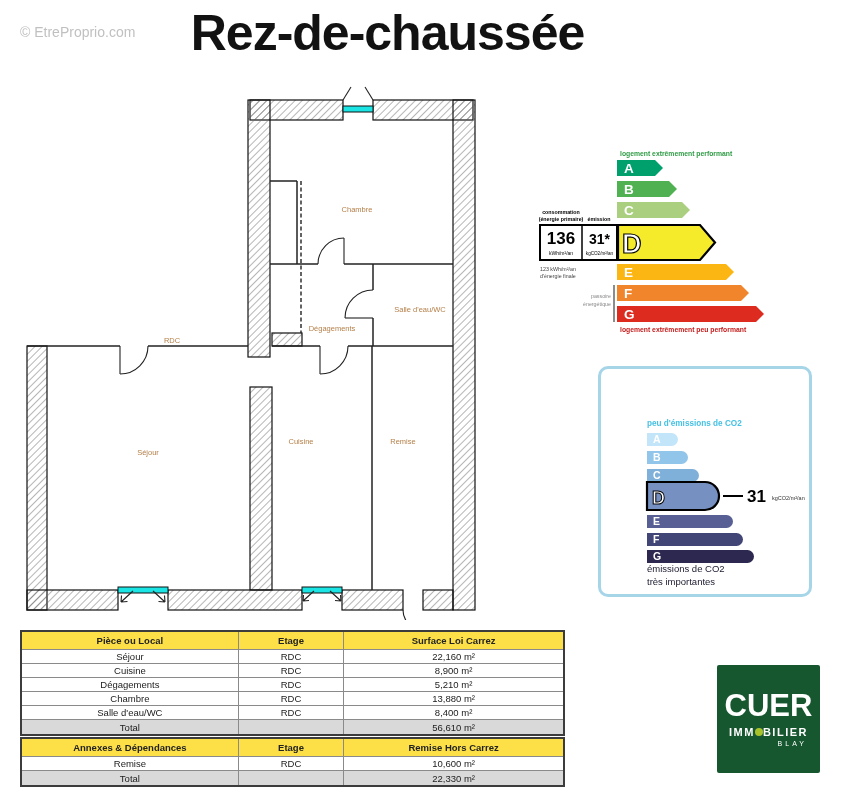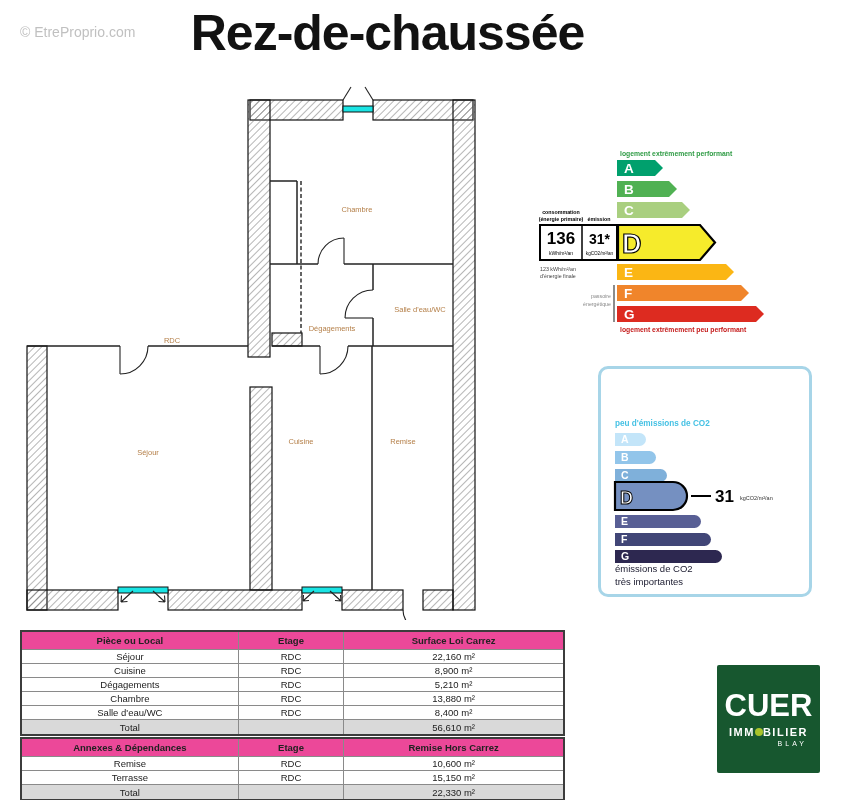--- a/index.html
+++ b/index.html
@@ -7,29 +7,29 @@
        font-family:"Liberation Sans",sans-serif;}
   .abs{position:absolute;}
   svg{font-family:"Liberation Sans",sans-serif;}
 
   .watermark{left:20px;top:24px;font-size:14px;color:rgba(185,185,185,.9);}
   .page-title{left:0;top:4px;width:775px;text-align:center;font-size:50px;
               font-weight:bold;color:#121212;letter-spacing:-1px;}
 
   
   .ges-box{left:598px;top:366px;width:214px;height:231px;box-sizing:border-box;
-           border:3px solid #a7d5e8;border-radius:10px;background:#fff;}
+           border:3px solid #a7d5e8;border-radius:10px;background:#fff;padding-left:32px;}
   .ges-box svg{display:block;}
 
   
   .surf-table{position:absolute;width:545px;border-collapse:collapse;
               font-size:9.5px;color:#222;table-layout:fixed;}
   .surf-table th,.surf-table td{border:1px solid #8a8a8a;text-align:center;
               padding:0 2px;overflow:hidden;white-space:nowrap;}
-  .surf-table th{background:#ec4899;height:17px;font-size:9.5px;}
+  .surf-table th{background:#fde047;height:17px;font-size:9.5px;}
   .surf-table td{height:13px;background:#fff;}
   .surf-table tr.total td{background:#d9d9d9;font-weight:normal;height:14px;}
   .surf-table{border:2px solid #3c3c3c;}
   .surf-table thead tr{border-bottom:1.5px solid #3c3c3c;}
 
   
   .logo{left:717px;top:665px;width:103px;height:108px;background:#17572f;
         border-radius:2px;color:#fff;}
   .logo-cuer{margin-top:25px;text-align:center;font-size:31px;font-weight:bold;line-height:1;}
   .logo-immo{text-align:center;margin-top:5px;font-size:11px;font-weight:bold;letter-spacing:1.5px;}
@@ -238,25 +238,20 @@
       <th style="width:18.5%">Etage</th>
       <th>Remise Hors Carrez</th>
     </tr>
   </thead>
   <tbody>
     <tr>
         <td>Remise</td>
         <td>RDC</td>
         <td>10,600 m²</td>
       </tr>
-    <tr>
-        <td>Terrasse</td>
-        <td>RDC</td>
-        <td>15,150 m²</td>
-      </tr>
     <tr class="total">
         <td>Total</td>
         <td></td>
         <td>22,330 m²</td>
       </tr>
   </tbody>
 </table>
 
 <div class="abs logo">
   <div class="logo-cuer">CUER</div>

